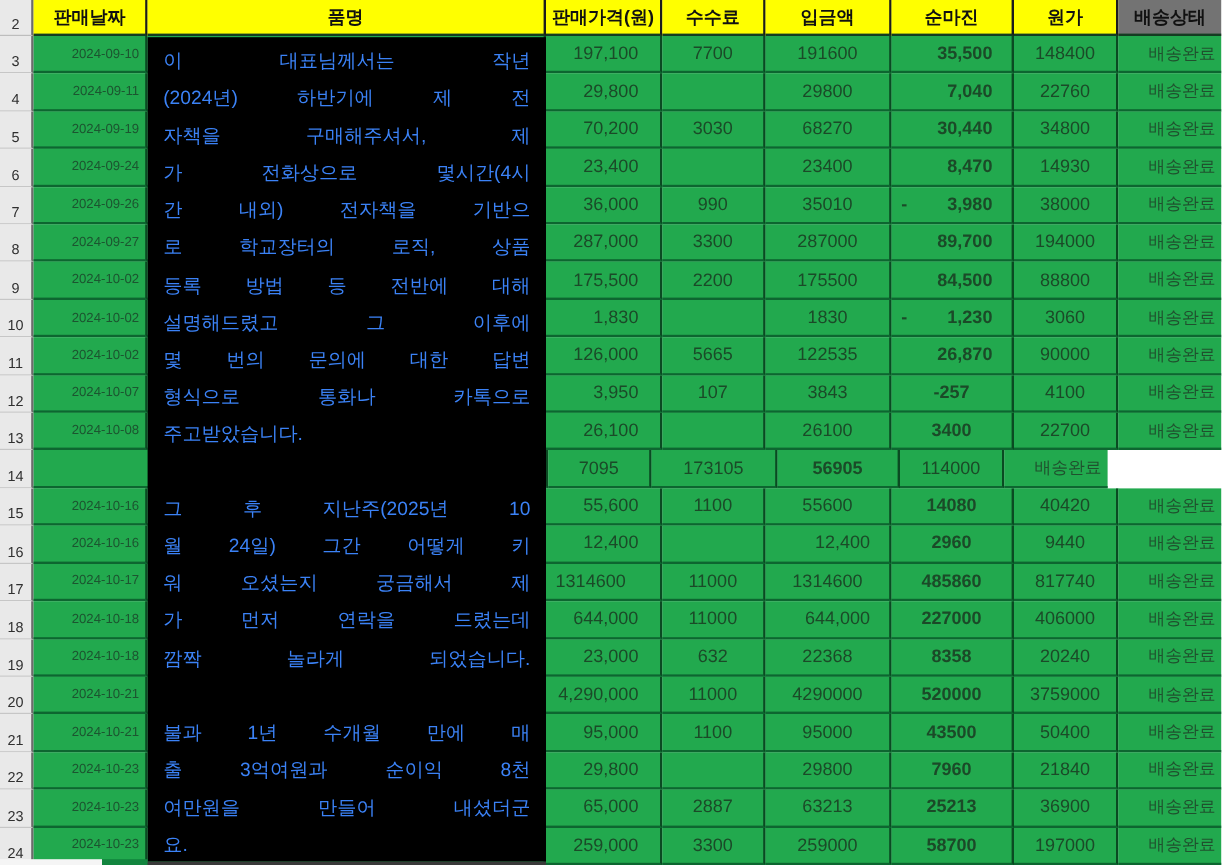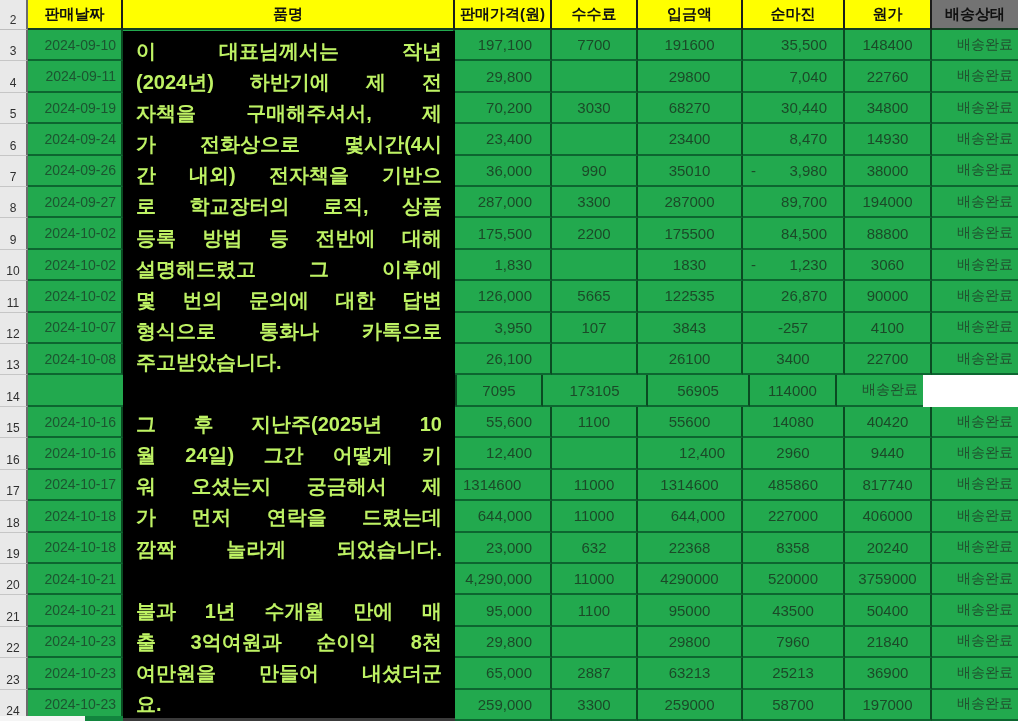--- a/index.html
+++ b/index.html
@@ -15,21 +15,21 @@
     background: #ffffff;
     overflow: hidden;
   }
   
   .col-num     { width: 28px;  }
   .col-date    { width: 95px;  }
   .col-name    { width: 332px; }
   .col-price   { width: 97px;  }
   .col-fee     { width: 86px;  }
   .col-deposit { width: 105px; }
-  .col-margin  { width: 102px; }
+  .col-margin  { width: 102px; font-weight: bold; }
   .col-cost    { width: 87px;  }
   .col-status  { width: 86px;  }
 
   
   .header-row {
     display: flex;
     height: 30px;
   }
   .hcell {
     background: #ffff00;
@@ -82,42 +82,42 @@
     font-size: 15px;
     display: flex;
     align-items: center;
     justify-content: center;
     border-right: 2px solid #0a4a22;
     border-bottom: 2px solid #0d6630;
     white-space: nowrap;
     overflow: hidden;
   }
   .cell.col-status { border-right: none; font-size: 14px; color: #20502e; padding-left: 20px; }
-  .cell.col-date   { font-size: 14px; justify-content: flex-end; padding-right: 5px; color: #1c5530; }
+  .cell.col-date   { font-size: 11px; justify-content: flex-end; padding-right: 5px; color: #1c5530; }
   .a-r { justify-content: flex-end; padding-right: 16px; }
   .a-l { justify-content: flex-start; padding-left: 8px; }
   .a-c { justify-content: center; }
   .cell.col-price.a-r { padding-right: 18px; }
   .neg-acct { justify-content: space-between; padding-left: 8px; padding-right: 16px; }
 
   
   .overlay {
     position: absolute;
     left: 123px;
     top: 31px;
     width: 332px;
     height: 687px;
     background: #000000;
     z-index: 5;
     padding: 5px 13px 0 13px;
   }
   .overlay-text {
-    color: #bef264;
-    font-weight: bold;
-    font-size: 20px;
+    color: #3b82f6;
+    font-weight: normal;
+    font-size: 16px;
     line-height: 31.1px;
     white-space: pre-line;
     text-align: justify;
     text-align-last: justify;
     word-break: keep-all;
   }
 
   
   .bottom-strip-left {
     position: absolute;

